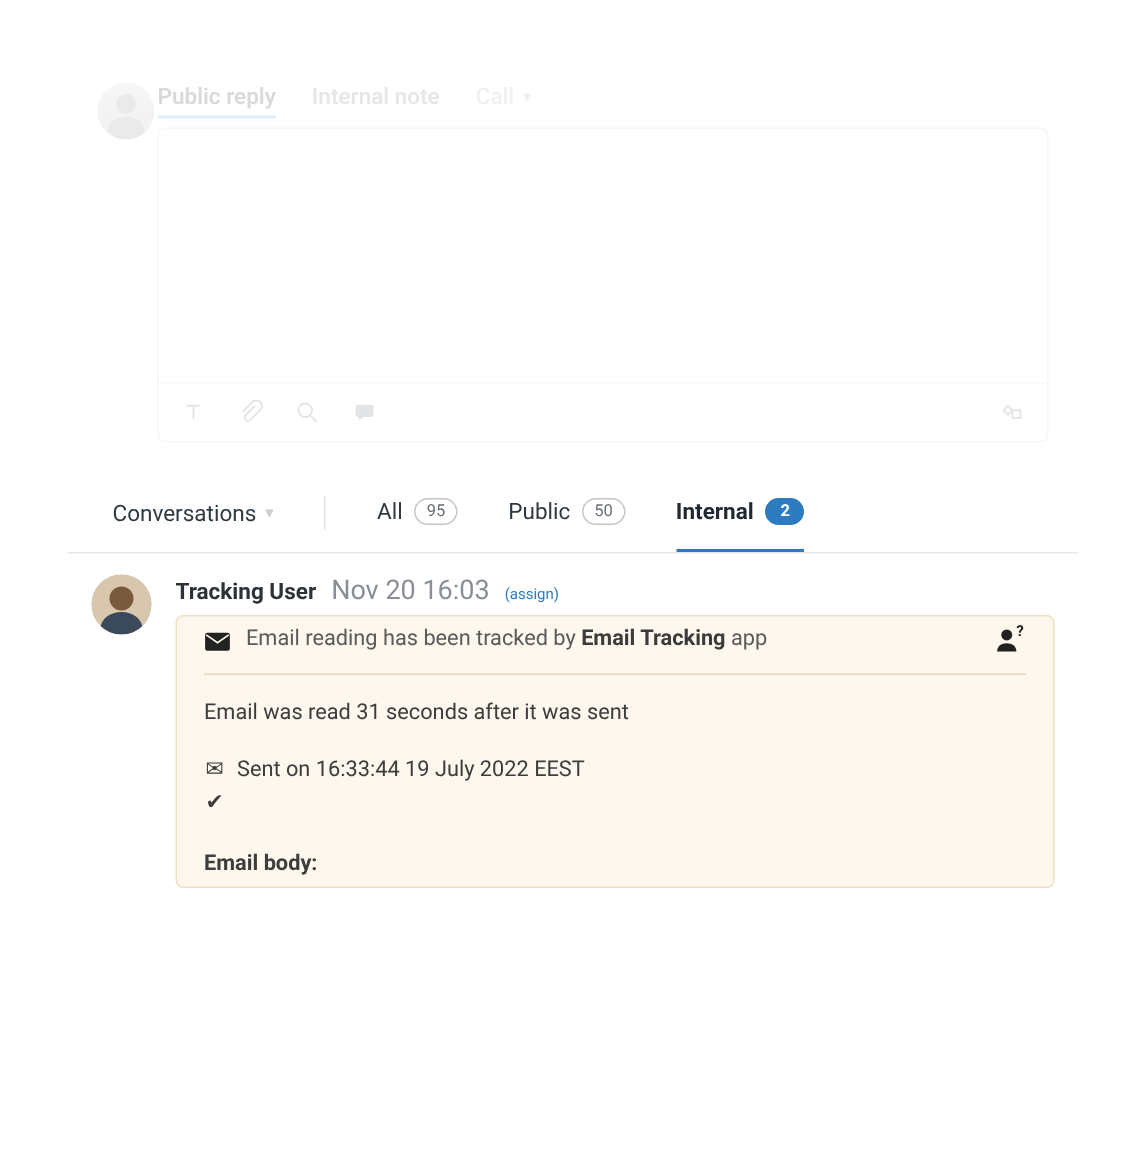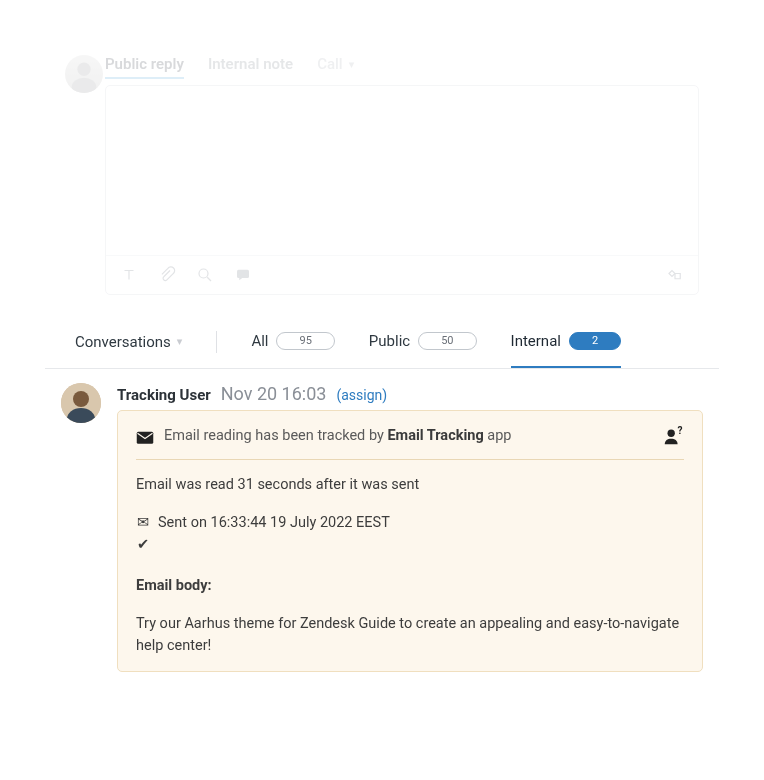--- a/index.html
+++ b/index.html
@@ -53,45 +53,45 @@
     display:flex; align-items:center; gap:34px;
     padding: 0 30px; height:54px;
     border-bottom:1px solid #e6e8eb;
     font-size:15px; color:#2f3941;text-align:right;
   }
   .conv-dd { display:flex; align-items:center; gap:6px; cursor:pointer; }
   .vsep { width:1px; height:22px; background:#dfe1e5; }
   .filter-tab { display:flex; align-items:center; gap:8px; cursor:pointer; padding:16px 0; border-bottom:2px solid transparent; }
   .filter-tab .pill {
     display:inline-flex; align-items:center; justify-content:center;
-    min-width:26px; height:18px; padding:0 22px;
+    min-width:26px; height:18px; padding:0 7px;
     border:1px solid #c2c7cd; border-radius:10px;
     font-size:11px; color:#6a6f77;
   }
-  .filter-tab.active { font-weight:400; color:#1f2933; border-bottom-color:#2e7cc0; }
+  .filter-tab.active { font-weight:700; color:#1f2933; border-bottom-color:#2e7cc0; }
   .filter-tab .pill.solid {
     background:#2e7cc0; color:#fff; border-color:#2e7cc0; border-radius:10px;
   }
   .thread { margin-top: 14px; display:flex; gap:16px; padding:0 16px; }
   .thread .avatar2 {
     width:40px; height:40px; border-radius:50%; flex-shrink:0;
     background:#d6c2a8; overflow:hidden;
   }
   .thread .avatar2 svg{width:100%;height:100%;}
   .thread-main { flex:1; }
   .thread-header {
     display:flex; align-items:baseline; gap:10px;
     font-size:15px; margin-bottom:6px;
   }
   .thread-header .uname { font-weight:700; color:#2c3238; }
   .thread-header .ts { color:#8a8f97; font-size:18px; }
-  .thread-header .assign { color:#2e7cc0; font-size:14px; cursor:pointer; }
+  .thread-header .assign { color:#2e7cc0; font-size:10px; cursor:pointer; }
   .note-box {
     border:1px solid #f0dfbf; background:#fdf7ed;
-    border-radius:5px; padding:14px 18px;
+    border-radius:5px; padding:4px 18px;
     color:#3d3d3d; font-size:14.5px; line-height:1.5;
   }
   .note-head {
     display:flex; align-items:center; gap:10px; padding-bottom:12px;
     border-bottom:1px solid #e9d7b5; margin-bottom:14px;
   }
   .note-head .env { width:18px; height:14px; }
   .note-head .txt { flex:1; color:#5a5a5a; }
   .note-head .app { font-weight:700; color:#3b3b3b; }
   .note-head .help { width:22px; height:22px; color:#222; }
@@ -218,19 +218,18 @@
         <div class="note-line mt16">
           <span class="ic">✉</span>
           <span>Sent on 16:33:44 19 July 2022 EEST</span>
         </div>
         <div class="note-line">
           <span class="ic">✔</span>
         </div>
 
         <div class="mt20">
           <div class="bold">Email body:</div>
-          <div class="mt16">Try our Aarhus theme for Zendesk Guide to create an appealing and easy-to-navigate help center!</div>
         </div>
       </div>
     </div>
   </div>
 
 </div>
 
 </body></html>

